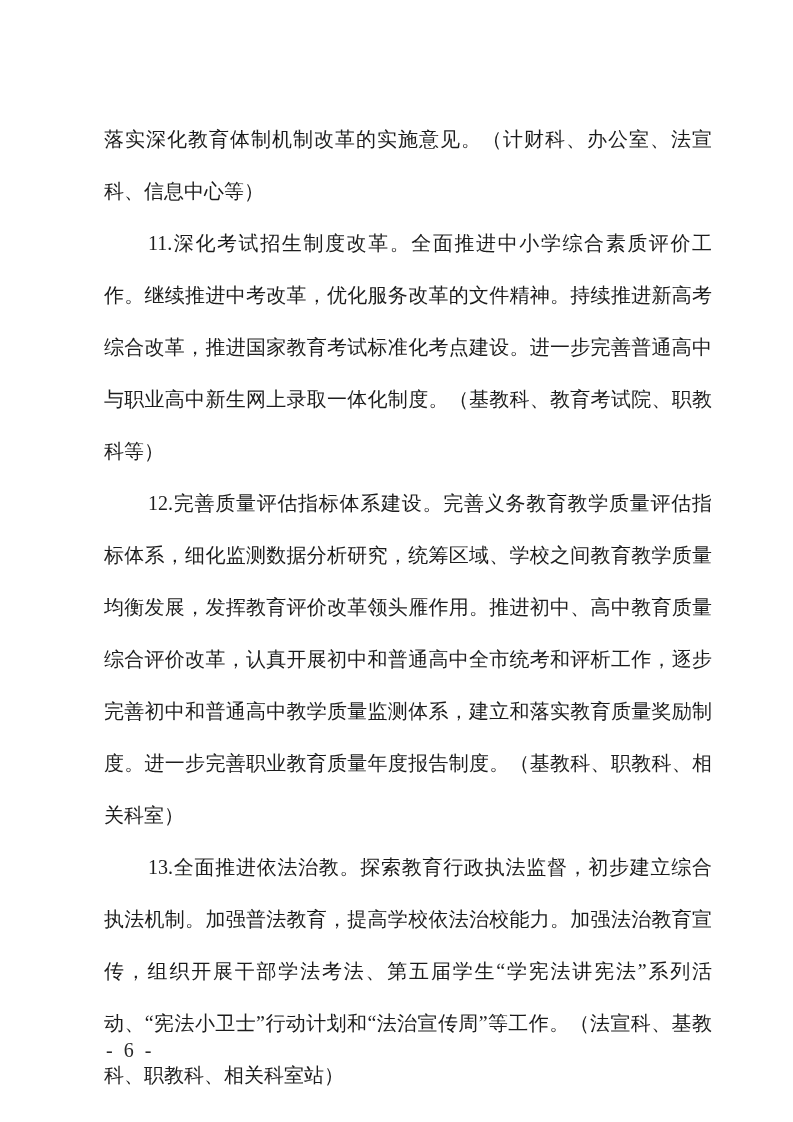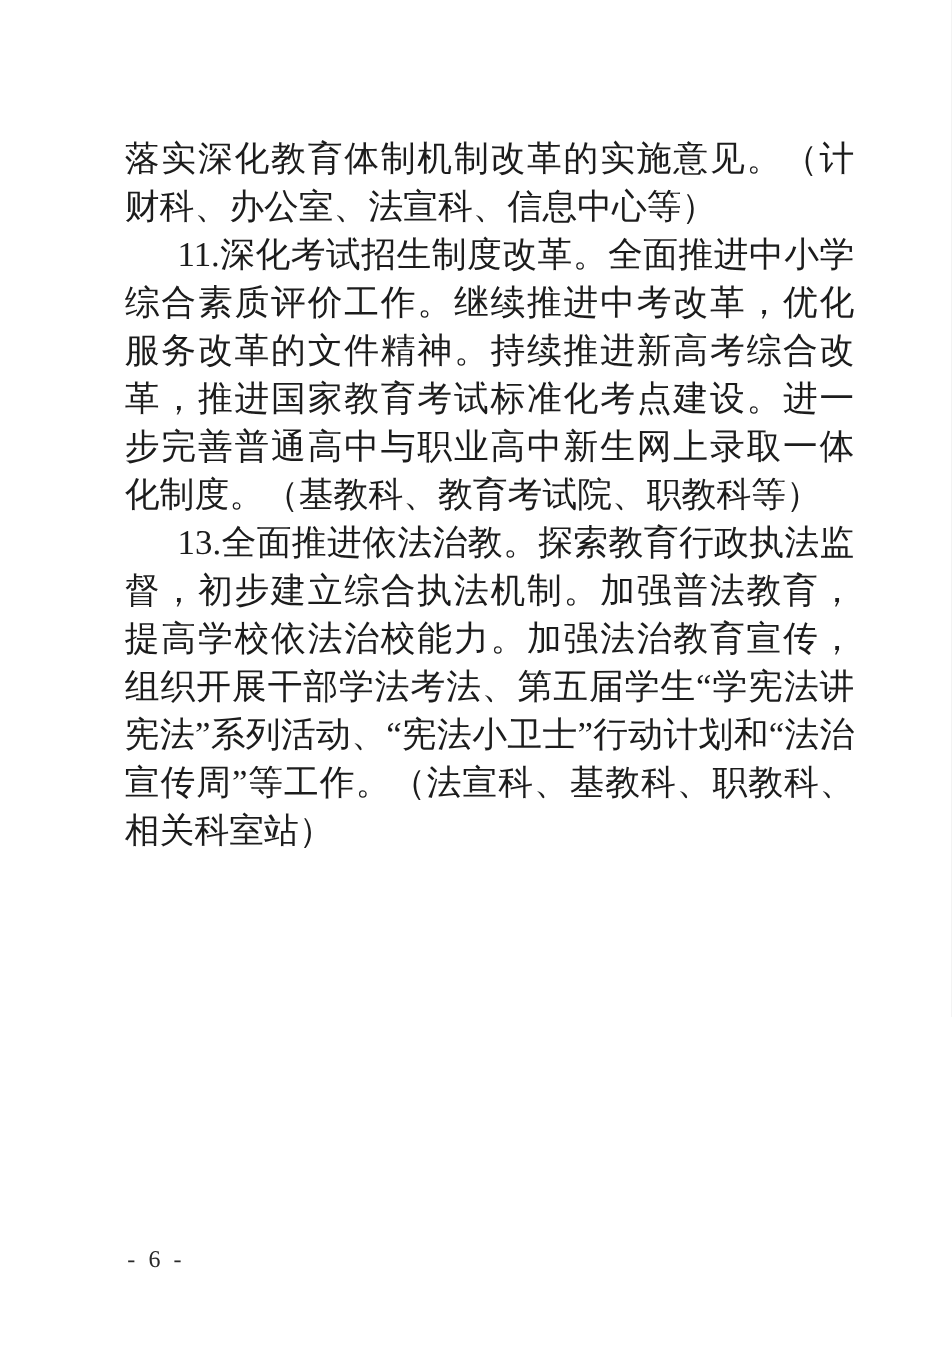--- a/index.html
+++ b/index.html
@@ -14,22 +14,22 @@
     background: #ffffff;
     overflow: hidden;
     font-family: "Liberation Serif", "DejaVu Serif", serif;
     color: #1c1c1c;
   }
   .text-block {
     position: absolute;
     left: 104px;
     top: 113px;
     width: 608px;
-    font-size: 29px;
-    line-height: 40px;
+    font-size: 20px;
+    line-height: 52px;
     text-align: justify;
     text-justify: inter-character;
   }
   p.para {
     margin: 0;
     padding: 0;
   }
   p.para.indent {
     text-indent: 44px;
   }
@@ -50,20 +50,21 @@
 <body>
 
 <div class="page">
 
   <div class="text-block">
 
     <p class="para"><span>落实深化教育体制机制改革的实施意见。（计财科、办公室、法宣科、信息中心等）</span></p>
 
     <p class="para indent"><b class="lead">11.深化考试招生制度改革。</b><span>全面推进中小学综合素质评价工作。继续推进中考改革，优化服务改革的文件精神。持续推进新高考综合改革，推进国家教育考试标准化考点建设。进一步完善普通高中与职业高中新生网上录取一体化制度。（基教科、教育考试院、职教科等）</span></p>
 
+    <p class="para indent"><b class="lead">12.完善质量评估指标体系建设。</b><span>完善义务教育教学质量评估指标体系，细化监测数据分析研究，统筹区域、学校之间教育教学质量均衡发展，发挥教育评价改革领头雁作用。推进初中、高中教育质量综合评价改革，认真开展初中和普通高中全市统考和评析工作，逐步完善初中和普通高中教学质量监测体系，建立和落实教育质量奖励制度。进一步完善职业教育质量年度报告制度。（基教科、职教科、相关科室）</span></p>
 
     <p class="para indent"><b class="lead">13.全面推进依法治教。</b><span>探索教育行政执法监督，初步建立综合执法机制。加强普法教育，提高学校依法治校能力。加强法治教育宣传，组织开展干部学法考法、第五届学生“学宪法讲宪法”系列活动、“宪法小卫士”行动计划和“法治宣传周”等工作。（法宣科、基教科、职教科、相关科室站）</span></p>
 
 
   </div>
 
   <div class="page-number">- 6 -</div>
 
 </div>
 

